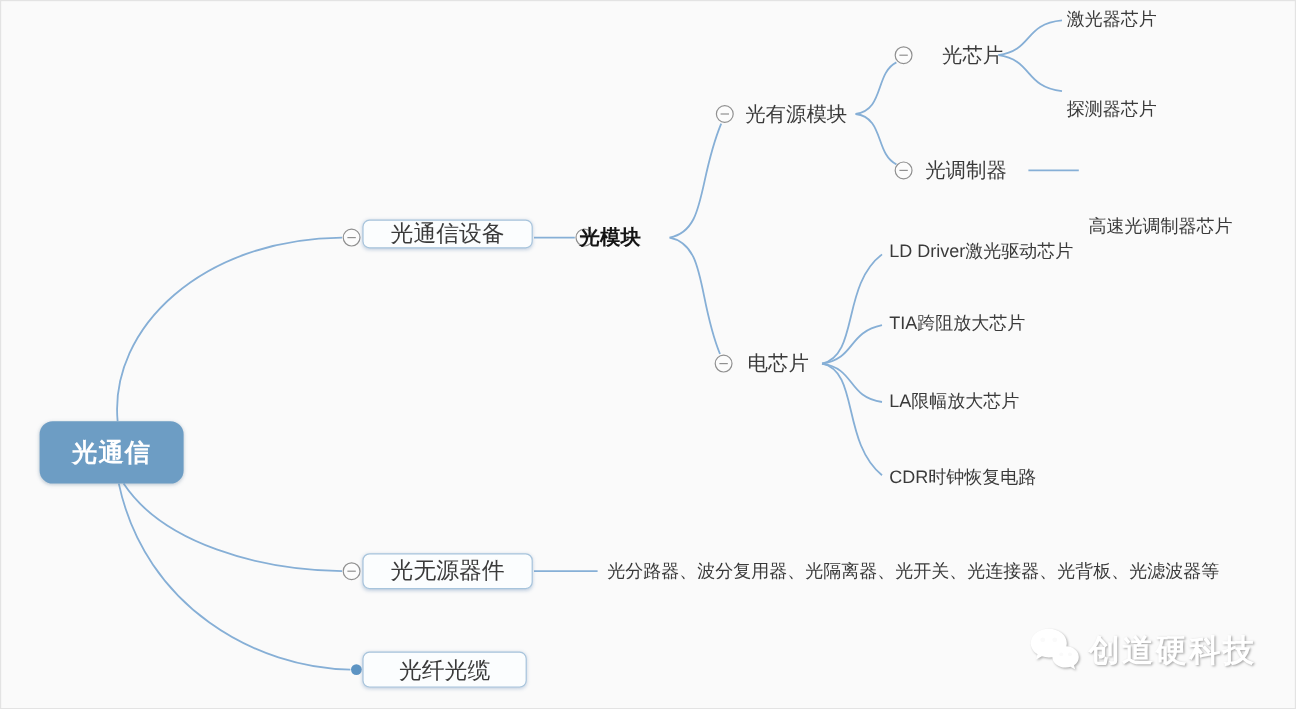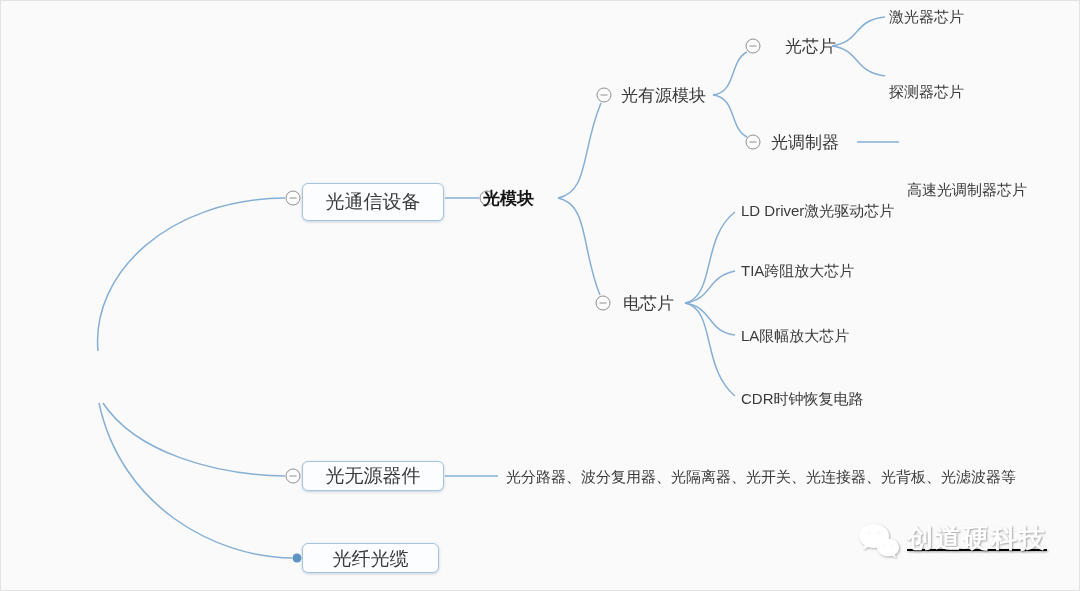--- a/index.html
+++ b/index.html
@@ -43,21 +43,21 @@
   .minus::before{content:"";display:block;width:7px;height:1.6px;background:#909090;}
 
   
   .dot{
     position:absolute;width:9px;height:9px;border-radius:50%;
     background:#5d94c3;transform:translate(-50%,-50%);
   }
 
   
   .watermark{
-    position:absolute;left:856px;top:520px;display:flex;align-items:flex-start;gap:6px;text-decoration:underline;
+    position:absolute;left:856px;top:520px;display:flex;align-items:center;gap:6px;
   }
   .watermark .wm-text{
     font-size:26px;font-weight:bold;color:#ffffff;letter-spacing:2px;
     text-shadow:1px 1px 2px rgba(0,0,0,.35);
   }
   .watermark svg{filter:drop-shadow(1px 1px 1px rgba(0,0,0,.3));}
 </style>
 </head>
 <body>
 
@@ -75,32 +75,35 @@
     <path d="M 831 45 C 860 41 852 19 884 16"></path>
     <path d="M 831 45 C 860 49 852 71 884 75"></path>
     <path class="straight" d="M 856 141 L 898 141"></path>
     <path d="M 684 302 C 715 295 700 237 734 211"></path>
     <path d="M 684 302 C 712 298 705 276 734 270"></path>
     <path d="M 684 302 C 712 306 705 330 734 334"></path>
     <path d="M 684 302 C 715 308 700 367 734 395"></path>
     <path class="straight" d="M 444 475 L 497 475"></path>
   </svg>
 
+  <div class="rootnode" style="left:32px;top:350px;width:120px;height:52px;">
+    <span>光通信</span>
+  </div>
 
   <span class="minus" style="left:292px;top:197px;"></span>
   <span class="minus" style="left:486px;top:197px;"></span>
   <span class="minus" style="left:603px;top:94px;"></span>
   <span class="minus" style="left:752px;top:45px;"></span>
   <span class="minus" style="left:752px;top:141px;"></span>
   <span class="minus" style="left:602px;top:302px;"></span>
   <span class="minus" style="left:292px;top:475px;"></span>
 
   <span class="dot" style="left:296px;top:557px;"></span>
 
-  <div class="boxnode" style="left:301px;top:182px;width:142px;height:38px;">
+  <div class="boxnode" style="left:301px;top:182px;width:142px;height:24px;">
     <span>光通信设备</span>
   </div>
   <div class="boxnode" style="left:301px;top:460px;width:142px;height:30px;">
     <span>光无源器件</span>
   </div>
   <div class="boxnode" style="left:301px;top:542px;width:137px;height:30px;align-items:flex-end;">
     <span>光纤光缆</span>
   </div>
 
   <div class="node bold" style="left:482px;top:197px;">光模块</div>

